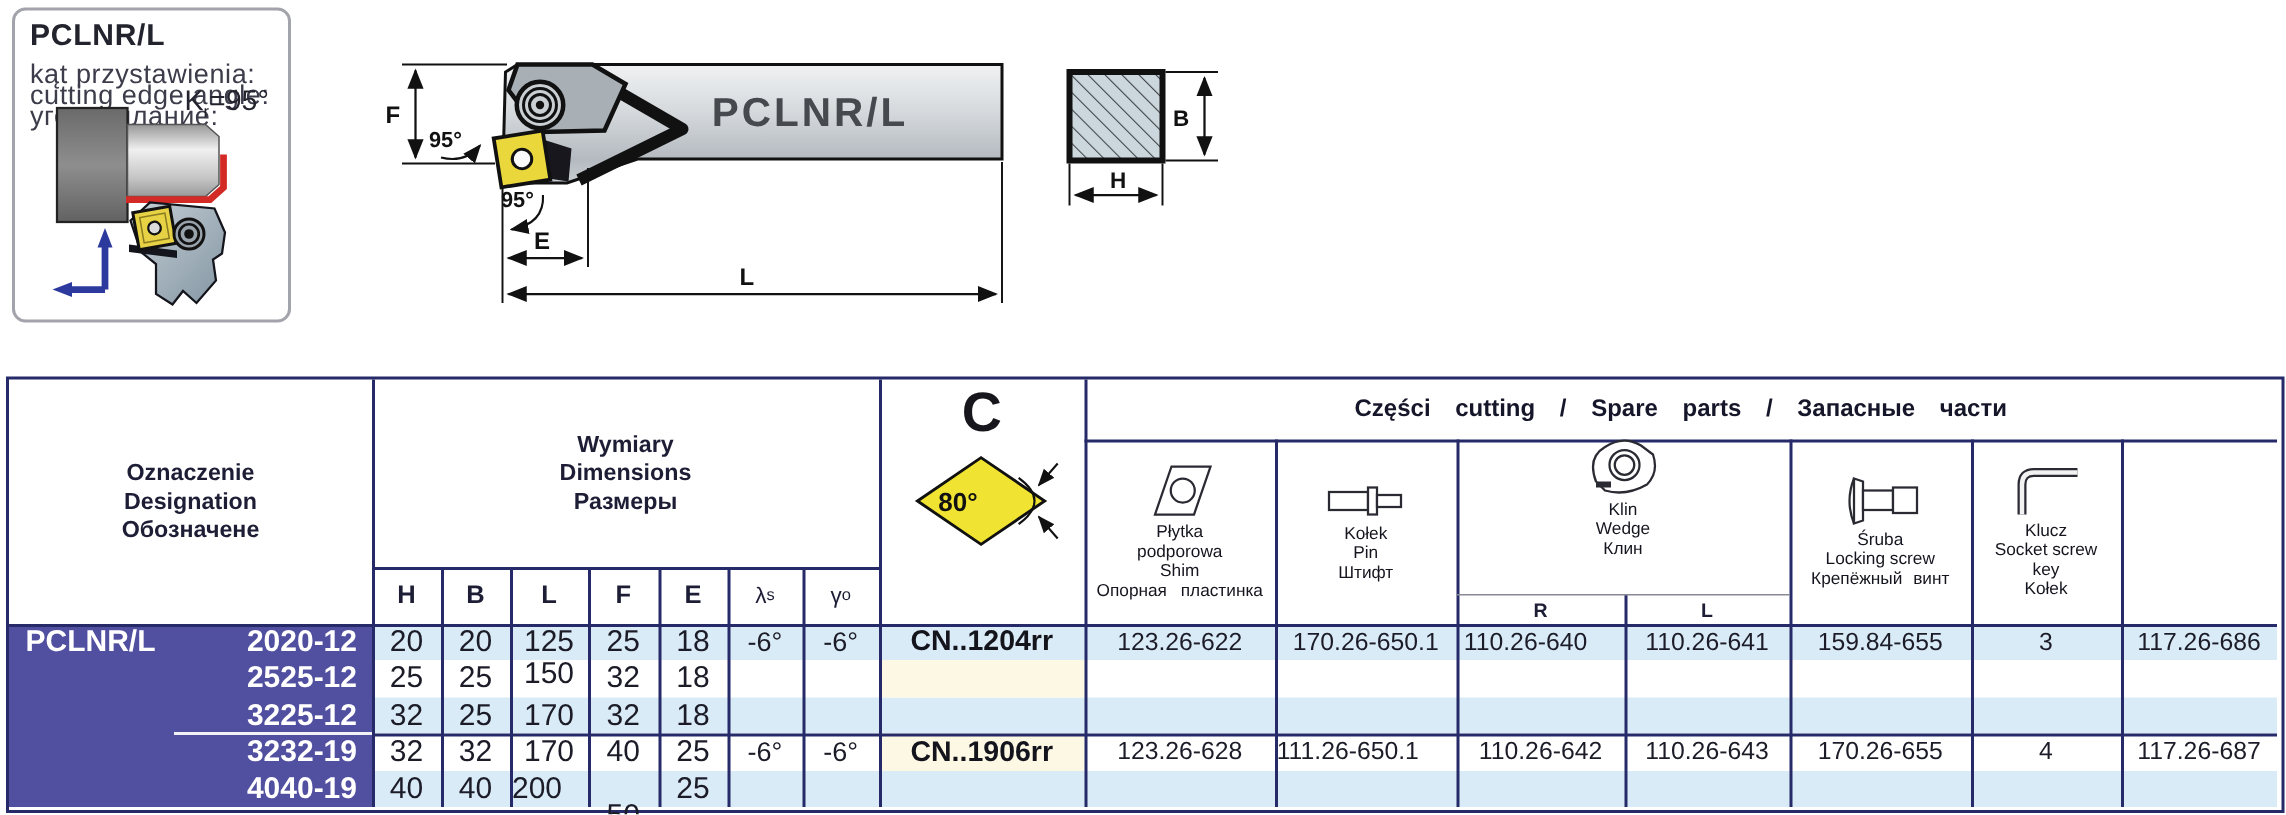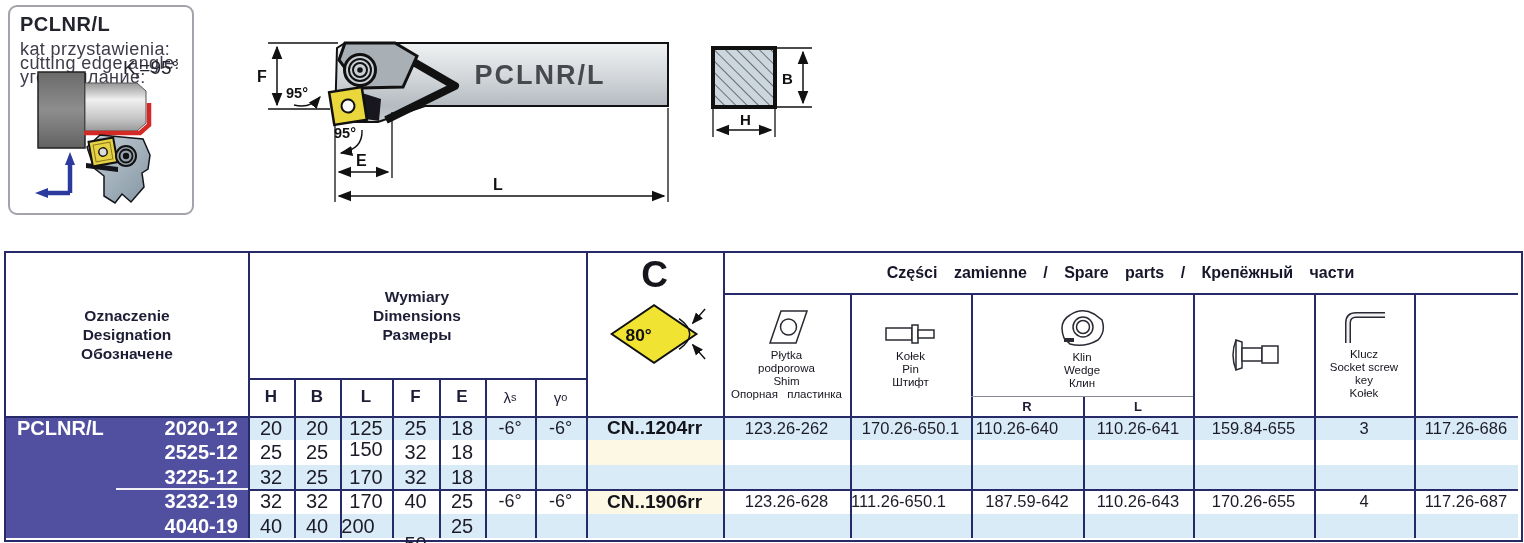--- a/index.html
+++ b/index.html
@@ -237,21 +237,21 @@
         </defs>
         <polygon points="10,40 54,10 98,40 54,70" fill="#f0e332" stroke="#111" stroke-width="2"></polygon>
         <path d="M80,24 Q102,40 80,56" fill="none" stroke="#111" stroke-width="1.5"></path>
         <path d="M107,14 L94,29" fill="none" stroke="#111" stroke-width="1.5" marker-end="url(#ah3)"></path>
         <path d="M107,66 L94,51" fill="none" stroke="#111" stroke-width="1.5" marker-end="url(#ah3)"></path>
         <text x="38" y="47" text-anchor="middle" font-size="18" font-weight="bold" fill="#111">80°</text>
       </svg>
     </div>
 
     <div class="cell" style="left:717px;top:0;width:795px;height:40px">
-        <span id="sparetitle">Części zamienne / Spare parts / Крепёжный части</span>
+        <span id="sparetitle">Części cutting / Spare parts / Запасные части</span>
       </div>
 
     <div class="cell sparehead" style="left:717px;top:40px;width:127px;height:123px">
       <svg width="50" height="38" viewBox="0 0 50 38" fill="#fff" stroke="#2a2a33" stroke-width="1.5">
         <polygon points="8,35 19,3 45,3 34,35"></polygon>
           <circle cx="26.5" cy="19" r="8"></circle>
       </svg>
       <div class="slbl">
           <div>Płytka</div>
           <div>podporowa</div>
@@ -266,21 +266,21 @@
           <rect x="28" y="4" width="6" height="18"></rect>
           <rect x="34" y="9" width="16" height="8"></rect>
       </svg>
       <div class="slbl">
           <div>Kołek</div>
           <div>Pin</div>
           <div>Штифт</div>
         </div>
     </div>
 
-    <div class="cell sparehead" style="left:965px;top:44px;width:222px;height:103px">
+    <div class="cell sparehead" style="left:965px;top:27px;width:222px;height:103px">
       <svg width="52" height="40" viewBox="0 0 52 40" fill="#fff" stroke="#2a2a33" stroke-width="1.5">
         <path d="M8,30 Q2,14 14,7 Q26,-1 38,6 L46,12 Q50,24 42,32 Q28,40 14,36 Z"></path>
         <circle cx="27" cy="19" r="10"></circle>
           <circle cx="27" cy="19" r="6.5"></circle>
         <rect x="8" y="30" width="10" height="4" fill="#2a2a33" stroke="none"></rect>
       </svg>
       <div class="slbl">
           <div>Klin</div>
           <div>Wedge</div>
           <div>Клин</div>
@@ -289,20 +289,25 @@
     <div class="cell rl" style="left:965px;top:143px;width:112px;height:20px">R</div>
     <div class="cell rl" style="left:1077px;top:143px;width:110px;height:20px">L</div>
 
     <div class="cell sparehead" style="left:1187px;top:40px;width:121px;height:123px">
       <svg width="52" height="34" viewBox="0 0 52 34" fill="#fff" stroke="#2a2a33" stroke-width="1.5">
         <path d="M8,2 Q2,17 8,32" fill="none"></path>
         <path d="M8,2 L14,4 L14,30 L8,32 Z"></path>
         <rect x="14" y="10" width="20" height="13"></rect>
         <rect x="34" y="8" width="16" height="17"></rect>
       </svg>
+      <div class="slbl">
+          <div>Śruba</div>
+          <div>Locking screw</div>
+          <div class="ws4">Крепёжный винт</div>
+        </div>
     </div>
 
     <div class="cell sparehead" style="left:1308px;top:40px;width:100px;height:123px">
       <svg width="48" height="36" viewBox="0 0 48 36">
         <path d="M8,34 L8,14 Q8,6 16,6 L45,6" fill="none" stroke="#2a2a33" stroke-width="6"></path>
         <path d="M8,34 L8,14 Q8,6 16,6 L45,6" fill="none" stroke="#f2f2f2" stroke-width="3"></path>
       </svg>
       <div class="slbl">
           <div>Klucz</div>
           <div>Socket screw</div>
@@ -313,21 +318,21 @@
 
 
     <div class="cell num" style="left:242px;top:163px;width:46px;height:24px">20</div>
     <div class="cell num" style="left:288px;top:163px;width:46px;height:24px">20</div>
     <div class="cell num" style="left:334px;top:163px;width:52px;height:24px">125</div>
     <div class="cell num" style="left:386px;top:163px;width:47px;height:24px">25</div>
     <div class="cell num" style="left:433px;top:163px;width:46px;height:24px">18</div>
     <div class="cell deg" style="left:479px;top:163px;width:50px;height:24px">-6°</div>
     <div class="cell deg" style="left:529px;top:163px;width:51px;height:24px">-6°</div>
     <div class="cell ins" style="left:580px;top:163px;width:137px;height:24px">CN..1204rr</div>
-    <div class="cell sp" style="left:717px;top:163px;width:127px;height:24px">123.26-262</div>
+    <div class="cell sp" style="left:717px;top:163px;width:127px;height:24px">123.26-622</div>
     <div class="cell sp" style="left:844px;top:163px;width:121px;height:24px">170.26-650.1</div>
     <div class="cell sp" style="left:965px;top:163px;width:92px;height:24px">110.26-640</div>
     <div class="cell sp" style="left:1077px;top:163px;width:110px;height:24px">110.26-641</div>
     <div class="cell sp" style="left:1187px;top:163px;width:121px;height:24px">159.84-655</div>
     <div class="cell sp" style="left:1308px;top:163px;width:100px;height:24px">3</div>
     <div class="cell sp" style="left:1408px;top:163px;width:104px;height:24px">117.26-686</div>
 
     <div class="cell num" style="left:242px;top:187px;width:46px;height:25px">25</div>
     <div class="cell num" style="left:288px;top:187px;width:46px;height:25px">25</div>
     <div class="cell num" style="left:334px;top:187px;width:52px;height:18px">150</div>
@@ -343,21 +348,21 @@
     <div class="cell num" style="left:242px;top:236px;width:46px;height:25px">32</div>
     <div class="cell num" style="left:288px;top:236px;width:46px;height:25px">32</div>
     <div class="cell num" style="left:334px;top:236px;width:52px;height:25px">170</div>
     <div class="cell num" style="left:386px;top:236px;width:47px;height:25px">40</div>
     <div class="cell num" style="left:433px;top:236px;width:46px;height:25px">25</div>
     <div class="cell deg" style="left:479px;top:236px;width:50px;height:25px">-6°</div>
     <div class="cell deg" style="left:529px;top:236px;width:51px;height:25px">-6°</div>
     <div class="cell ins" style="left:580px;top:236px;width:137px;height:25px">CN..1906rr</div>
     <div class="cell sp" style="left:717px;top:236px;width:127px;height:25px">123.26-628</div>
     <div class="cell sp" style="left:844px;top:236px;width:97px;height:25px">111.26-650.1</div>
-    <div class="cell sp" style="left:965px;top:236px;width:112px;height:25px">187.59-642</div>
+    <div class="cell sp" style="left:965px;top:236px;width:112px;height:25px">110.26-642</div>
     <div class="cell sp" style="left:1077px;top:236px;width:110px;height:25px">110.26-643</div>
     <div class="cell sp" style="left:1187px;top:236px;width:121px;height:25px">170.26-655</div>
     <div class="cell sp" style="left:1308px;top:236px;width:100px;height:25px">4</div>
     <div class="cell sp" style="left:1408px;top:236px;width:104px;height:25px">117.26-687</div>
 
     <div class="cell num" style="left:242px;top:261px;width:46px;height:24px">40</div>
     <div class="cell num" style="left:288px;top:261px;width:46px;height:24px">40</div>
     <div class="cell num" style="left:334px;top:261px;width:36px;height:24px">200</div>
     <div class="cell num" style="left:386px;top:277px;width:47px;height:28px">50</div>
     <div class="cell num" style="left:433px;top:261px;width:46px;height:24px">25</div>

